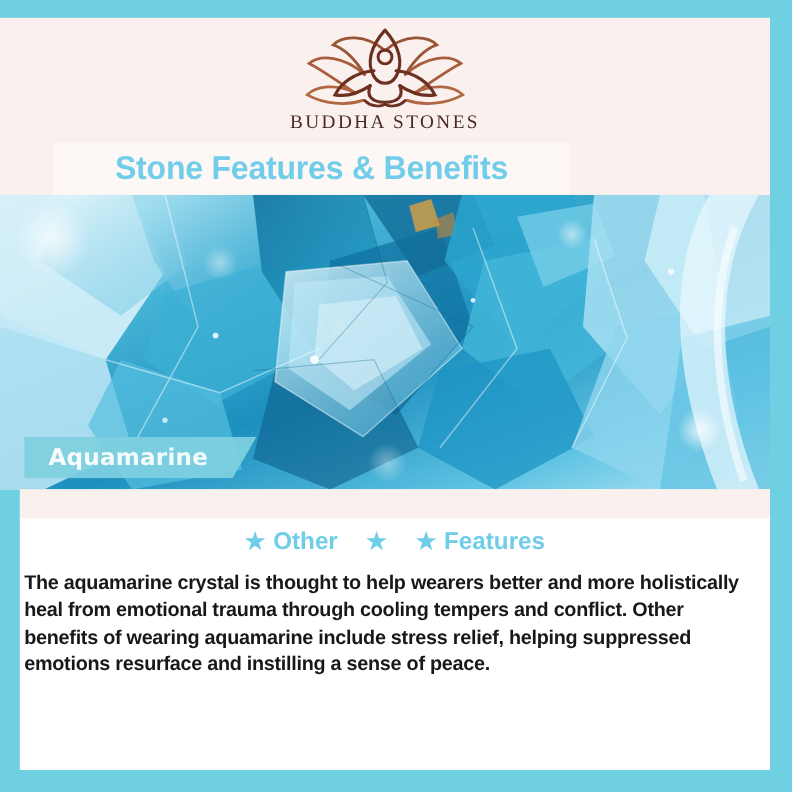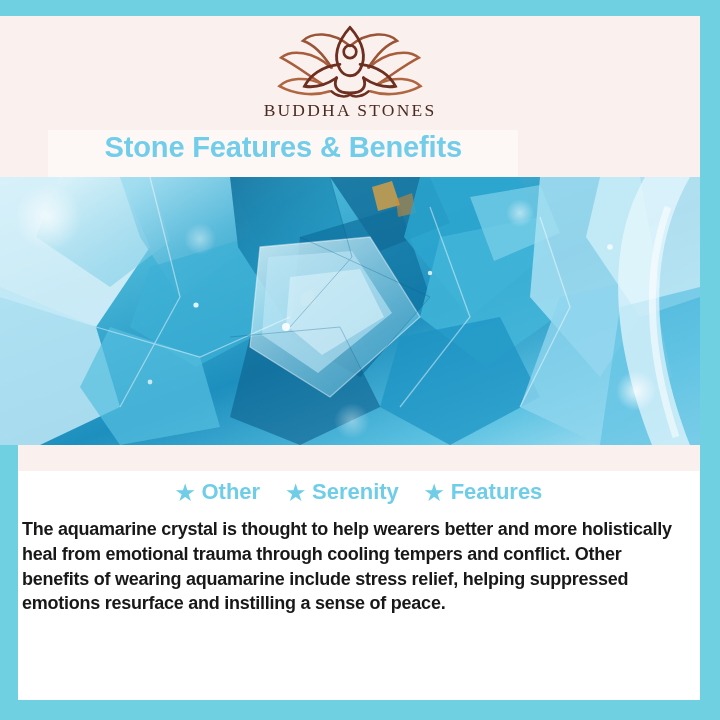--- a/index.html
+++ b/index.html
@@ -75,21 +75,21 @@
 
   
   .title-ribbon {
     position: absolute;
     left: 48px;
     top: 114px;
     width: 470px;
     height: 47px;
     background: #fdf8f6;
     display: flex;
-    align-items: flex-start;
+    align-items: center;
     justify-content: center;
   }
 
   .title-text {
     font-size: 30px;
     font-weight: 700;
     color: #71cdea;
     letter-spacing: -0.2px;
     white-space: nowrap;
     transform: scaleX(0.97);
@@ -308,34 +308,36 @@
           <path d="M540 40 L570 130 L520 230"></path>
           <path d="M96 150 L200 180 L290 140"></path>
         </g>
         <g stroke="#0a5c86" stroke-width="1" fill="none" opacity="0.3">
           <path d="M330 0 L352 80 L290 150"></path>
           <path d="M300 60 L430 120 L360 200"></path>
           <path d="M230 160 L340 150 L380 230"></path>
         </g>
       </svg>
 
+      <div class="stone-tag">
+        <span>Aquamarine</span>
+      </div>
     </div>
 
     <div class="cream-strip"></div>
 
     <div class="body-area">
 
       <div class="benefits">
         <div class="benefit">
           <span class="star">★</span>
           <span>Other</span>
         </div>
         <div class="benefit">
           <span class="star">★</span>
-          <span>Serenity</span>
         </div>
         <div class="benefit">
           <span class="star">★</span>
           <span>Features</span>
         </div>
       </div>
 
       <p class="description">The aquamarine crystal is thought to help wearers better and more holistically heal from emotional trauma through cooling tempers and conflict. Other benefits of wearing aquamarine include stress relief, helping suppressed emotions resurface and instilling a sense of peace.</p>
     </div>
 

